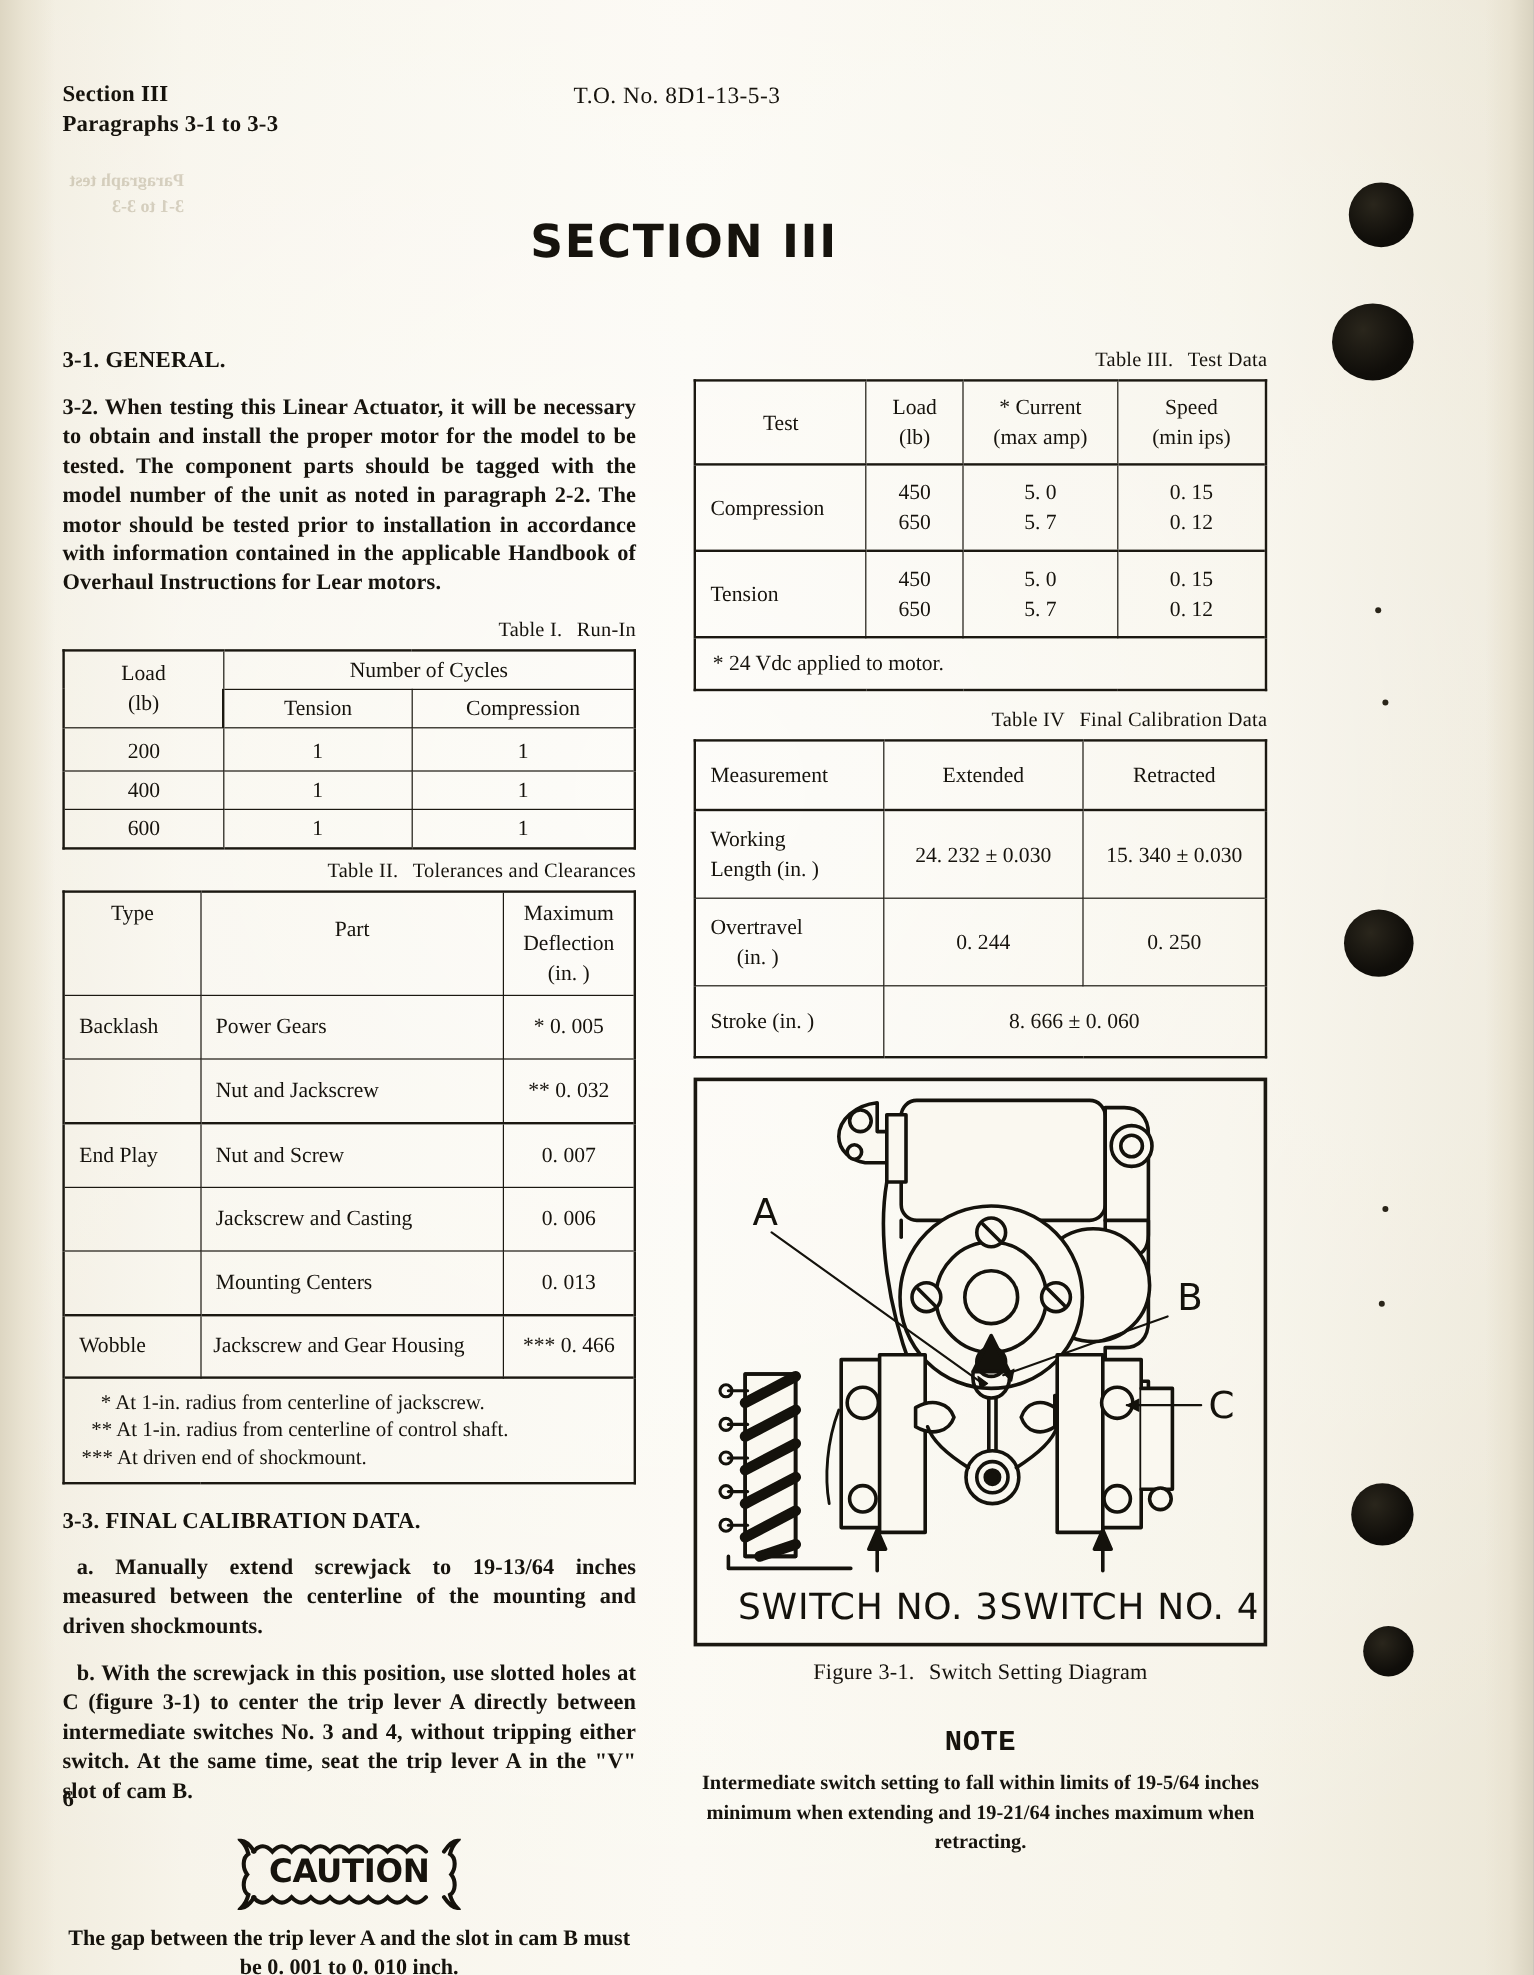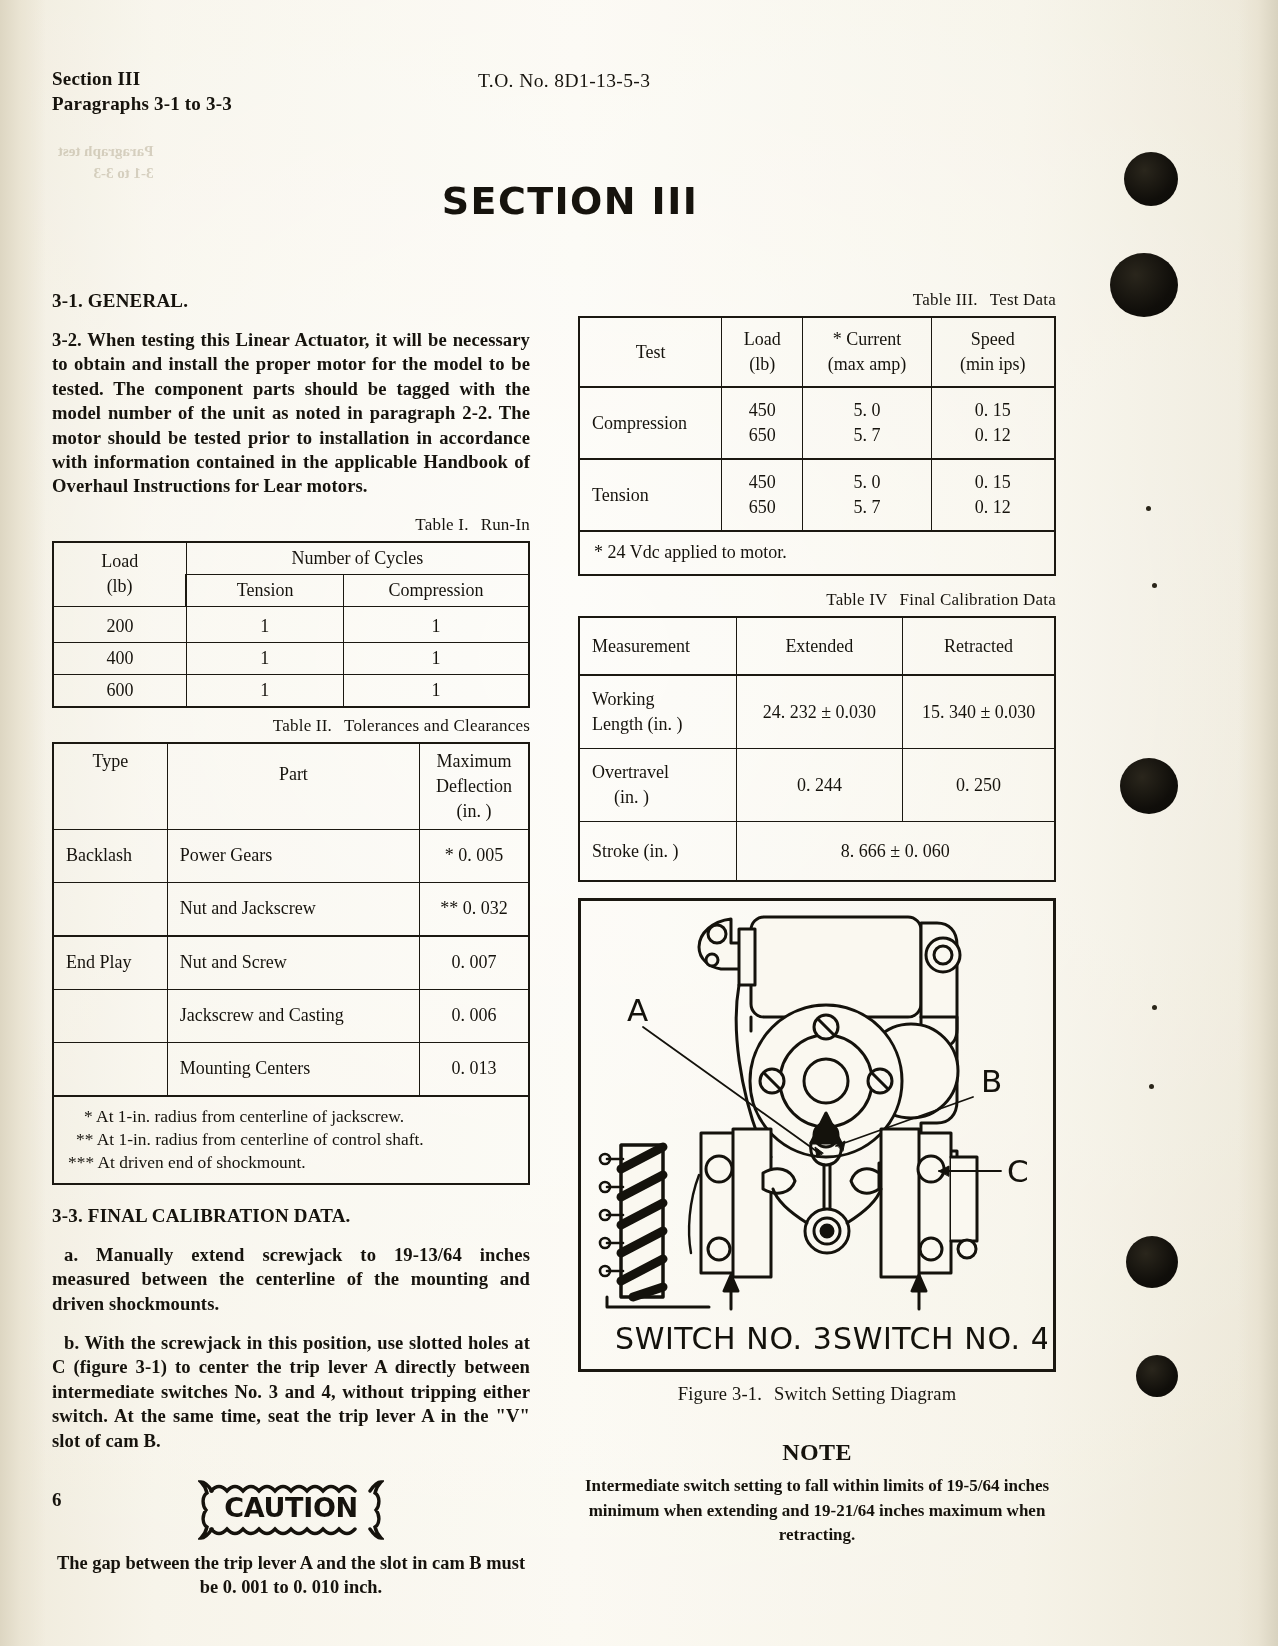--- a/index.html
+++ b/index.html
@@ -167,21 +167,21 @@
     font-size: 18.4px;
     font-weight: bold;
     line-height: 24px;
     text-align: center;
     margin-top: 8px;
   }
 
   
   .note-head {
     text-align: center;
-    font-family: Liberation Serif, serif;
+    font-family: Liberation Mono, monospace;
     font-weight: bold;
     font-size: 24px;
     letter-spacing: .4px;
     margin: 34px 0 8px 0;
   }
   .note-body {
     font-size: 17px;
     font-weight: bold;
     line-height: 24.5px;
     text-align: center;
@@ -327,20 +327,25 @@
             <td class="cell-left nb" style="height:42px"></td>
             <td class="cell-left nb">Jackscrew and Casting</td>
             <td class="nb">0. 006</td>
           </tr>
           <tr>
             <td class="cell-left nb" style="height:42px"></td>
             <td class="cell-left nb">Mounting Centers</td>
             <td class="nb">0. 013</td>
           </tr>
 
+          <tr>
+            <td class="cell-left" style="height:40px; border-top-width:2.2px">Wobble</td>
+            <td class="cell-left" style="border-top-width:2.2px; padding-left:10px !important; padding-right:2px !important">Jackscrew and Gear Housing</td>
+            <td style="border-top-width:2.2px; padding-left:2px !important; padding-right:2px !important">*** 0. 466</td>
+          </tr>
 
           <tr>
             <td colspan="3" class="footnote-cell" style="border-top-width:2.2px">
               <span class="fn fn-i1">* At 1-in. radius from centerline of jackscrew.</span>
               <span class="fn fn-i2">** At 1-in. radius from centerline of control shaft.</span>
               <span class="fn">*** At driven end of shockmount.</span>
             </td>
           </tr>
         </tbody>
       </table>

